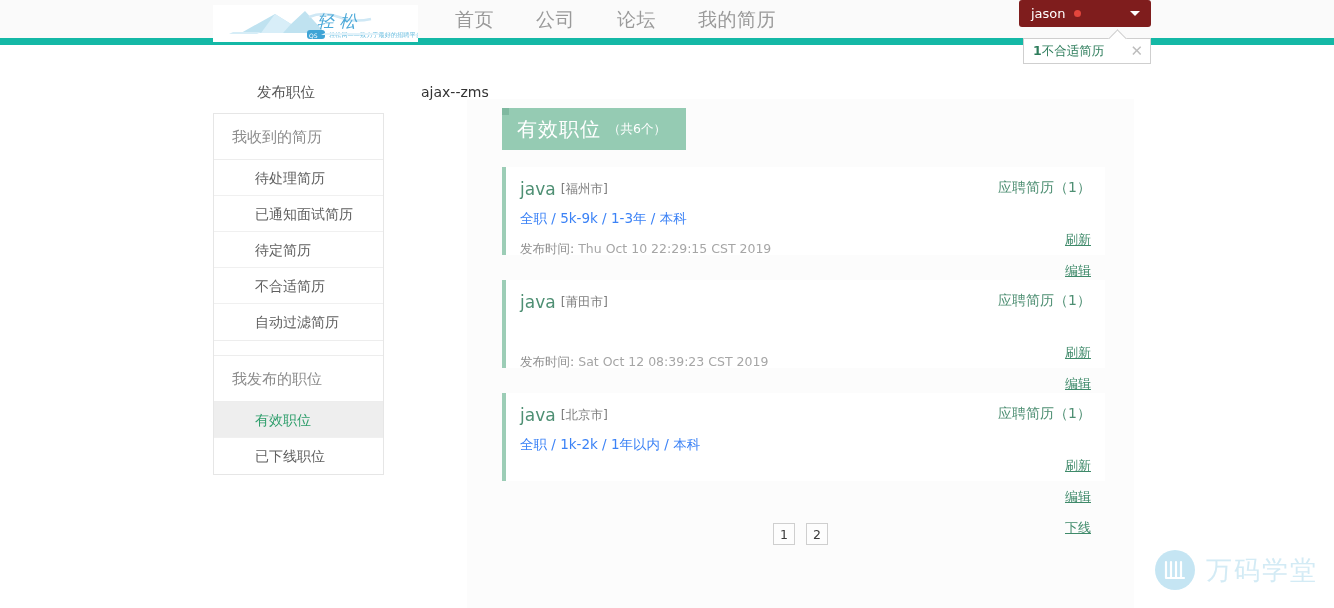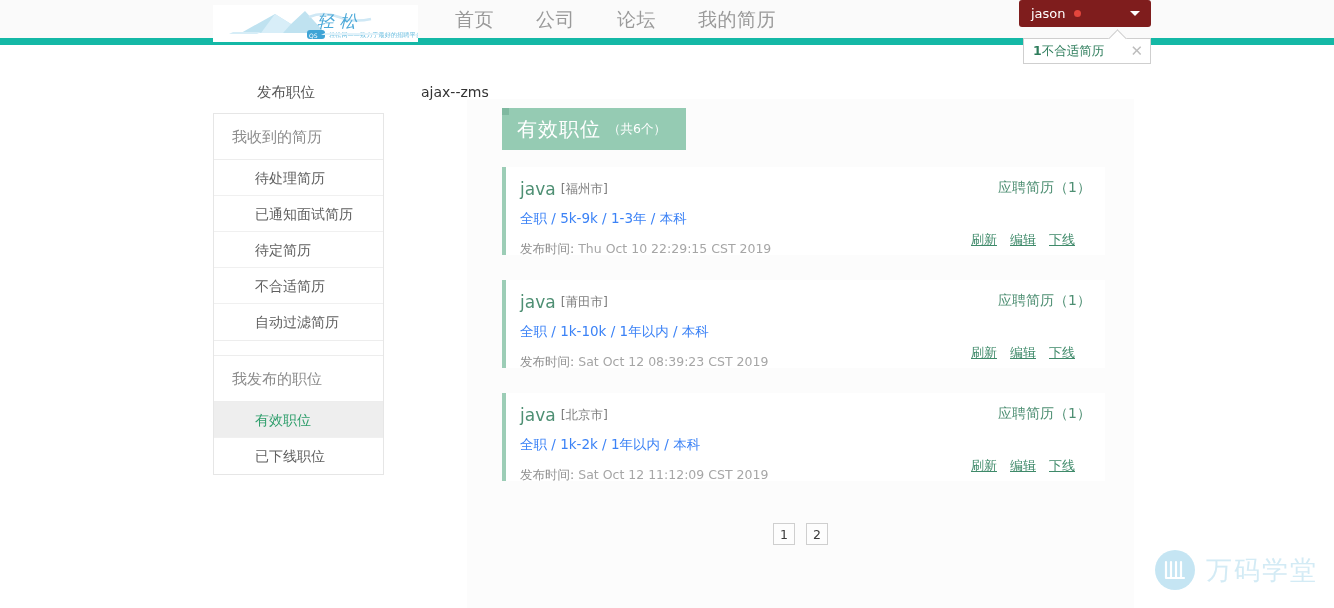--- a/index.html
+++ b/index.html
@@ -301,24 +301,25 @@
     right: 14px;
     top: 12px;
     font-size: 14px;
     color: #4e8f73;
     cursor: pointer;
     font-family: "DejaVu Sans", sans-serif;
     text-align: center;
   }
   .job-actions {
     position: absolute;
-    right: 30px;
+    right: 14px;
     top: 64px;
     display: flex;
     gap: 13px;
+    flex-direction: column;
   }
   .job-action {
     font-size: 13px;
     color: #3f8a6a;
     text-decoration: underline;
     cursor: pointer;
     font-family: "DejaVu Sans", sans-serif;
   }
 
   
@@ -462,37 +463,35 @@
         <span class="job-action">编辑</span>
         <span class="job-action">下线</span>
       </div>
     </div>
 
     <div class="job-card">
       <div class="job-title-row">
         <span class="job-title">java</span>
         <span class="job-city">[莆田市]</span>
       </div>
-      <div class="job-meta">全职 / 1k-10k / 1年以内 / 本科</div>
       <div class="job-time"><span class="job-time-label">发布时间:</span> <span>Sat Oct 12 08:39:23 CST 2019</span></div>
       <div class="job-apply">应聘简历（1）</div>
       <div class="job-actions">
         <span class="job-action">刷新</span>
         <span class="job-action">编辑</span>
         <span class="job-action">下线</span>
       </div>
     </div>
 
     <div class="job-card">
       <div class="job-title-row">
         <span class="job-title">java</span>
         <span class="job-city">[北京市]</span>
       </div>
       <div class="job-meta">全职 / 1k-2k / 1年以内 / 本科</div>
-      <div class="job-time"><span class="job-time-label">发布时间:</span> <span>Sat Oct 12 11:12:09 CST 2019</span></div>
       <div class="job-apply">应聘简历（1）</div>
       <div class="job-actions">
         <span class="job-action">刷新</span>
         <span class="job-action">编辑</span>
         <span class="job-action">下线</span>
       </div>
     </div>
 
   </div>
 

